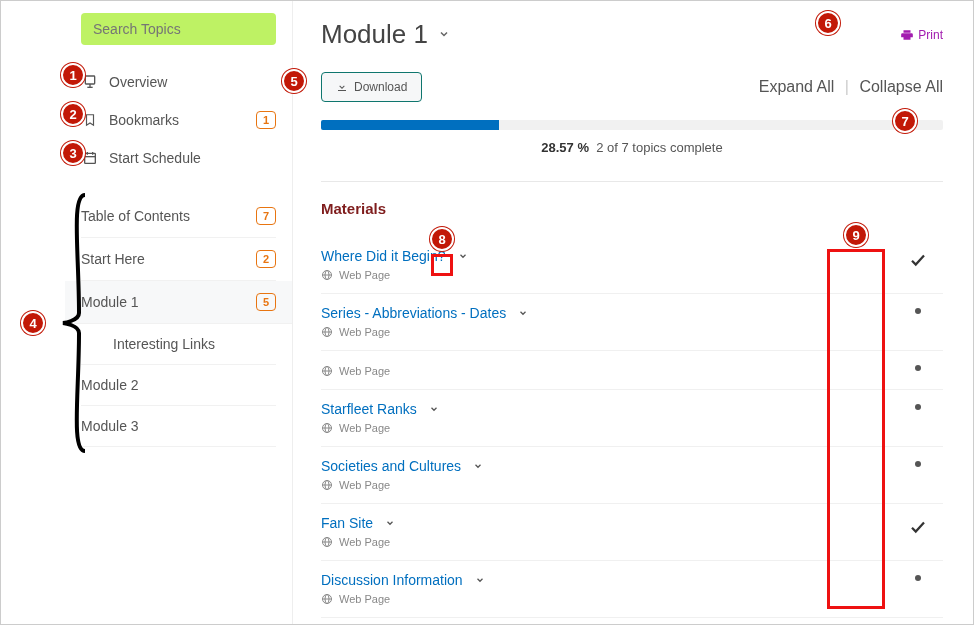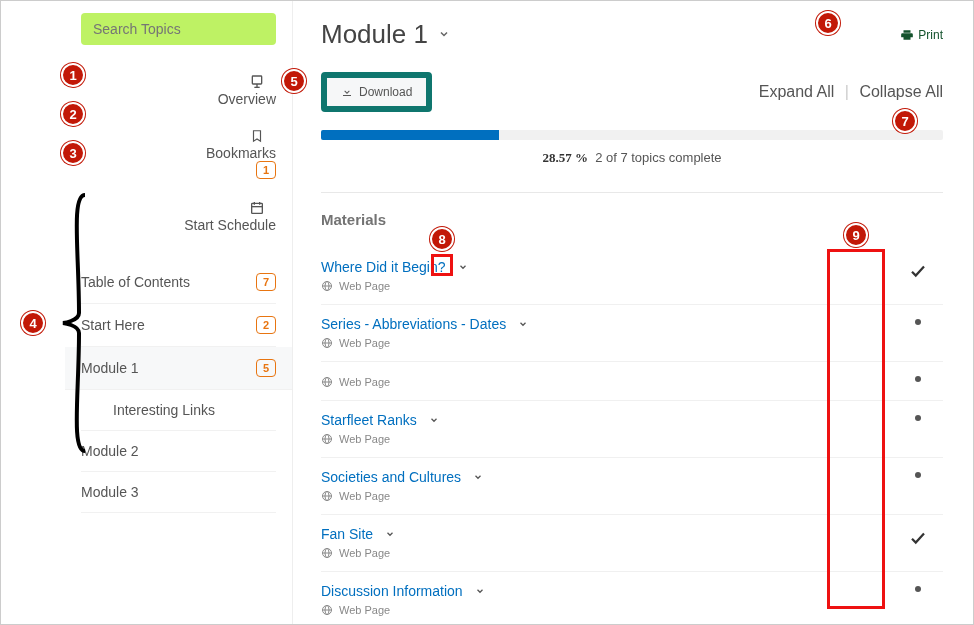--- a/index.html
+++ b/index.html
@@ -2,48 +2,48 @@
 <html><head>
 <meta charset="utf-8">
 <style>
   *{box-sizing:border-box;margin:0;padding:0;font-family:-apple-system,BlinkMacSystemFont,"Segoe UI",Arial,sans-serif;}
   body{background:#fff;width:974px;height:625px;border:1px solid #ccc;position:relative;overflow:hidden;}
   .layout{display:flex;height:100%;}
   .sidebar{width:292px;padding:12px 16px 0 80px;border-right:1px solid #eee;}
   .search{display:flex;align-items:center;background:#bef264;border-radius:4px;padding:8px 12px;margin-bottom:18px;}
   .search input{border:none;background:transparent;flex:1;font-size:14px;color:#777;outline:none;}
   .search svg{width:14px;height:14px;color:#6e7376;}
-  .nav-item{display:flex;align-items:flex-end;padding:10px 0;color:#555;font-size:14px;cursor:pointer;flex-direction:column;}
+  .nav-item{display:flex;align-items:center;padding:10px 0;color:#555;font-size:14px;cursor:pointer;}
   .nav-item .ico{width:18px;height:18px;margin-right:10px;display:flex;align-items:center;justify-content:center;color:#555;}
   .nav-item .badge{margin-left:auto;border:1px solid #e87511;color:#e87511;border-radius:4px;font-size:11px;font-weight:600;width:20px;height:18px;display:flex;align-items:center;justify-content:center;}
   .sep{height:18px;}
   .toc-item{display:flex;align-items:center;padding:12px 0;color:#555;font-size:14px;border-bottom:1px solid #f1f1f1;cursor:pointer;gap:19px;}
   .toc-item.no-border{border-bottom:none;}
   .toc-item .badge{margin-left:auto;border:1px solid #e87511;color:#e87511;border-radius:4px;font-size:11px;font-weight:600;width:20px;height:18px;display:flex;align-items:center;justify-content:center;}
   .toc-item.active{background:#f7f8f9;margin-left:-16px;margin-right:-16px;padding-left:16px;padding-right:16px;}
   .toc-item.sub{padding-left:32px;}
   .main{flex:1;padding:18px 30px 0 28px;overflow:auto;}
   .mod-head{display:flex;align-items:center;margin-bottom:22px;}
   .mod-head h1{font-size:26px;font-weight:400;color:#444;}
   .mod-head .chev{margin-left:10px;color:#666;}
-  .mod-head .print{margin-left:auto;display:flex;align-items:center;color:#14532d;font-size:12px;cursor:pointer;}
+  .mod-head .print{margin-left:auto;display:flex;align-items:center;color:#a21caf;font-size:12px;cursor:pointer;}
   .mod-head .print svg{width:14px;height:14px;margin-right:4px;}
   .toolbar{display:flex;align-items:center;margin-bottom:18px;}
-  .dl-btn{display:flex;align-items:center;border:6px solid #0f766e;background:#f6f7f8;border-radius:4px;padding:7px 14px;font-size:12px;color:#555;cursor:pointer;}
+  .dl-btn{display:flex;align-items:center;border:1px solid #0f766e;background:#f6f7f8;border-radius:4px;padding:7px 14px;font-size:12px;color:#555;cursor:pointer;}
   .dl-btn svg{width:12px;height:12px;margin-right:6px;}
   .toolbar .links{margin-left:auto;font-size:16px;color:#555;text-align:right;}
   .toolbar .links span{cursor:pointer;}
   .toolbar .links .divider{margin:0 6px;color:#ccc;}
   .prog-wrap{margin-bottom:26px;}
   .prog-track{height:10px;background:#f1f1f1;border-radius:2px;overflow:hidden;margin-bottom:10px;}
   .prog-fill{height:100%;background:#006fbf;width:28.57%;}
   .prog-text{text-align:center;font-size:13px;color:#555;}
-  .prog-text b{font-weight:600;color:#333;font-family:Liberation Serif, serif;}
+  .prog-text b{font-weight:600;color:#333;}
   .divline{height:1px;background:#e8e8e8;margin-bottom:18px;}
-  h2.materials{font-size:15px;font-weight:600;color:#737373;margin-bottom:20px;}
+  h2.materials{font-size:15px;font-weight:600;color:#7f1d1d;margin-bottom:20px;}
   .mat{padding:10px 0 12px;border-bottom:1px solid #f0f0f0;display:flex;align-items:flex-start;}
   .mat .left{flex:1;}
   .mat .title-row{display:flex;align-items:center;}
   .mat a{color:#006fbf;font-size:14px;text-decoration:none;}
   .mat .exp{margin-left:12px;color:#555;cursor:pointer;}
   .mat .meta{display:flex;align-items:center;margin-top:4px;color:#888;font-size:11px;}
   .mat .meta svg{width:12px;height:12px;margin-right:6px;}
   .mat .status{width:50px;display:flex;justify-content:center;padding-top:4px;}
   .mat .status .dot{width:6px;height:6px;border-radius:50%;background:#555;}
   .mat .status svg{width:18px;height:18px;color:#333;}

